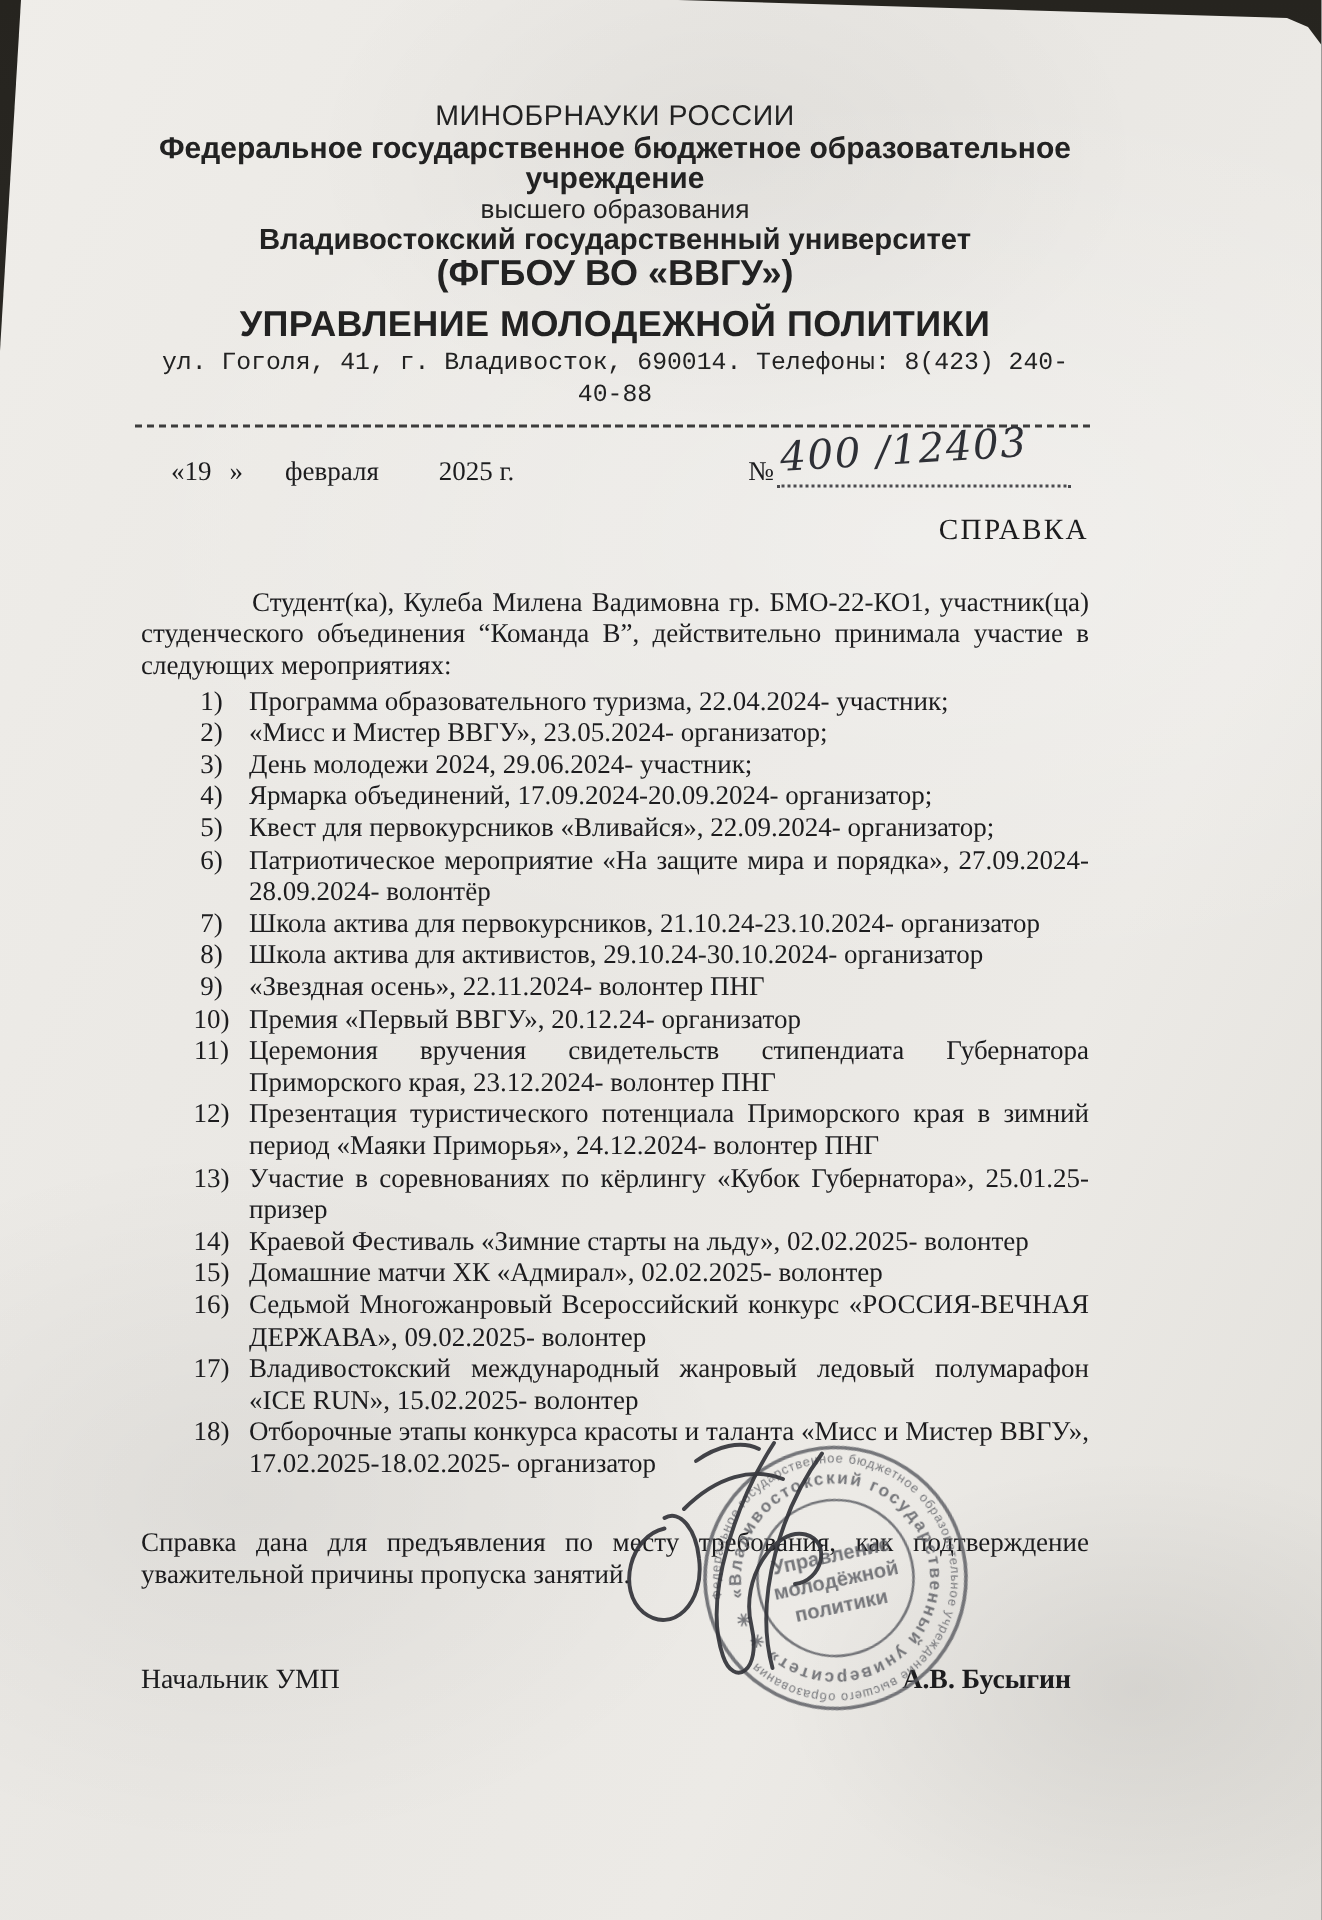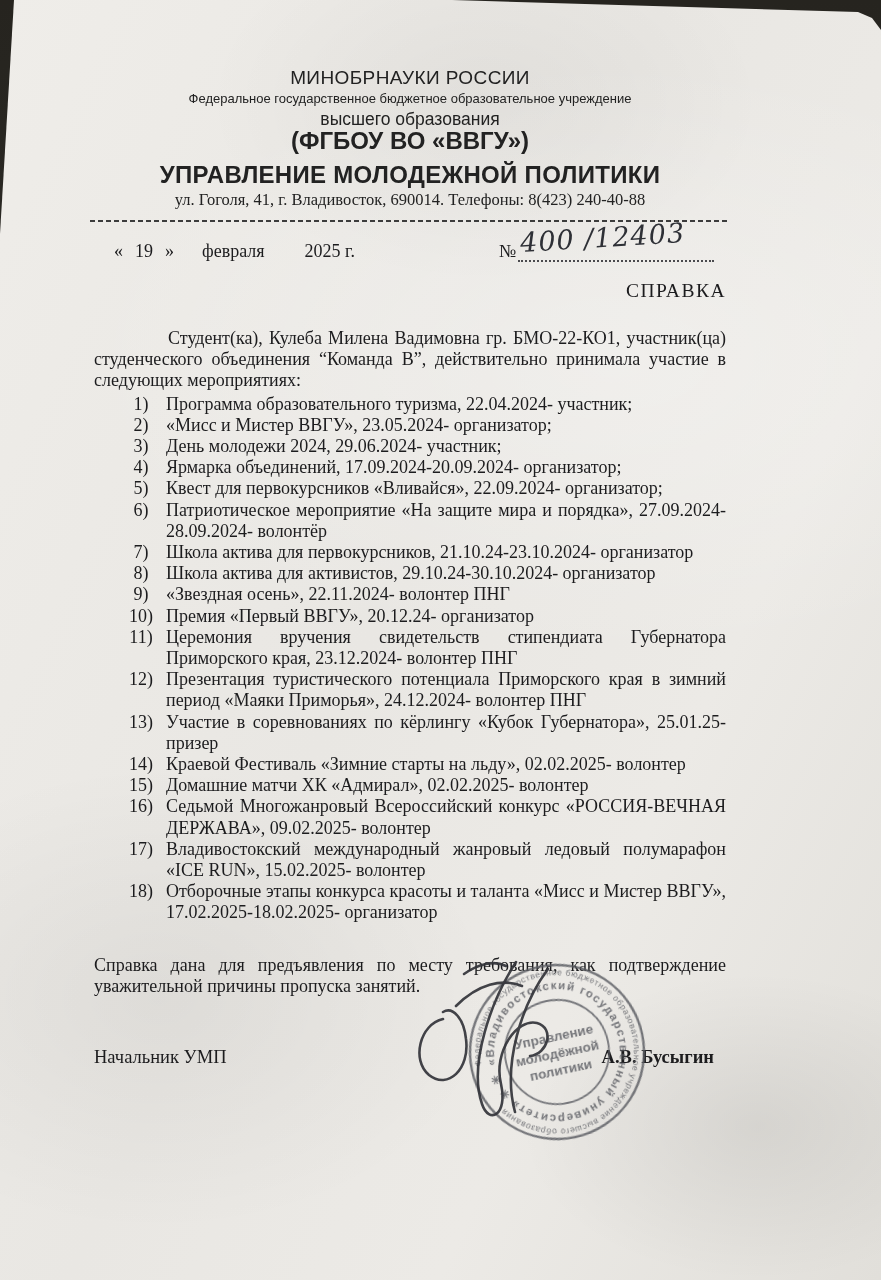--- a/index.html
+++ b/index.html
@@ -22,36 +22,36 @@
     clip-path:polygon(14px 0, 452px 0, 858px 12px, 872px 18px, 881px 30px, 881px 1280px, 0 1280px, 0 234px);
   }
   .content{
     position:absolute;left:0;top:0;width:750px;height:1280px;
     box-sizing:border-box;padding:66px 24px 0 94px;
     color:#1c1c1e;
   }
   
   .letterhead{text-align:center;font-family:"Liberation Sans",sans-serif;color:#222;}
   .lh-ministry{font-size:19px;line-height:23px;letter-spacing:.4px;}
-  .lh-org1{font-size:13px;line-height:20px;}
+  .lh-org1{font-size:20px;line-height:20px;font-weight:bold;}
   .lh-org2{font-size:17.5px;line-height:20px;}
   .lh-univ{font-size:19.5px;line-height:22px;font-weight:bold;}
   .lh-abbr{font-size:24px;line-height:23px;font-weight:bold;}
   .lh-dept{font-size:24px;line-height:27px;font-weight:bold;margin-top:9px;letter-spacing:.3px;}
-  .lh-addr{font-family:Liberation Serif, serif;font-size:16.5px;line-height:21px;margin-top:1px;}
+  .lh-addr{font-family:Liberation Mono, monospace;font-size:16.5px;line-height:21px;margin-top:1px;}
   .sep{
     height:3px;margin-top:9px;margin-left:-4px;margin-right:-2px;
     background:repeating-linear-gradient(90deg,#3c3c3c 0 5px,transparent 5px 8px);
     background-size:auto 2px;background-repeat:repeat-x;background-position:0 1px;
   }
   
   .dateline{display:flex;justify-content:space-between;align-items:flex-end;margin-top:10px;font-size:18px;height:30px;}
   .date-left span{display:inline-block;}
   .dl-q1{margin-left:20px;}
-  .dl-day{margin-left:12px;}
+  .dl-day{margin-left:0;}
   .dl-q2{margin-left:12px;}
   .dl-month{margin-left:28px;}
   .dl-year{margin-left:40px;}
   .number-wrap{display:flex;align-items:flex-end;margin-right:12px;}
   .no-label{font-size:18px;}
   .no-line{position:relative;display:inline-block;width:196px;height:20px;border-bottom:2px dotted #4a4a4e;margin-left:2px;}
   .no-hand{
     position:absolute;left:2px;top:-18px;
     font-family:"DejaVu Serif",serif;font-style:italic;
     font-size:27px;letter-spacing:1px;color:#2e3036;
@@ -76,20 +76,21 @@
 
 <div class="photo">
   <div class="paper"></div>
 
   <div class="content">
 
     <div class="letterhead">
       <div class="lh-ministry">МИНОБРНАУКИ РОССИИ</div>
       <div class="lh-org1">Федеральное государственное бюджетное образовательное учреждение</div>
       <div class="lh-org2">высшего образования</div>
+      <div class="lh-univ">Владивостокский государственный университет</div>
       <div class="lh-abbr">(ФГБОУ ВО «ВВГУ»)</div>
       <div class="lh-dept">УПРАВЛЕНИЕ МОЛОДЕЖНОЙ ПОЛИТИКИ</div>
       <div class="lh-addr">ул. Гоголя, 41, г. Владивосток, 690014. Телефоны: 8(423) 240-40-88</div>
     </div>
 
     <div class="sep"></div>
 
     <div class="dateline">
       <div class="date-left">
         <span class="dl-q1">«</span><span class="dl-day">19</span><span class="dl-q2">»</span><span class="dl-month">февраля</span><span class="dl-year">2025 г.</span>

